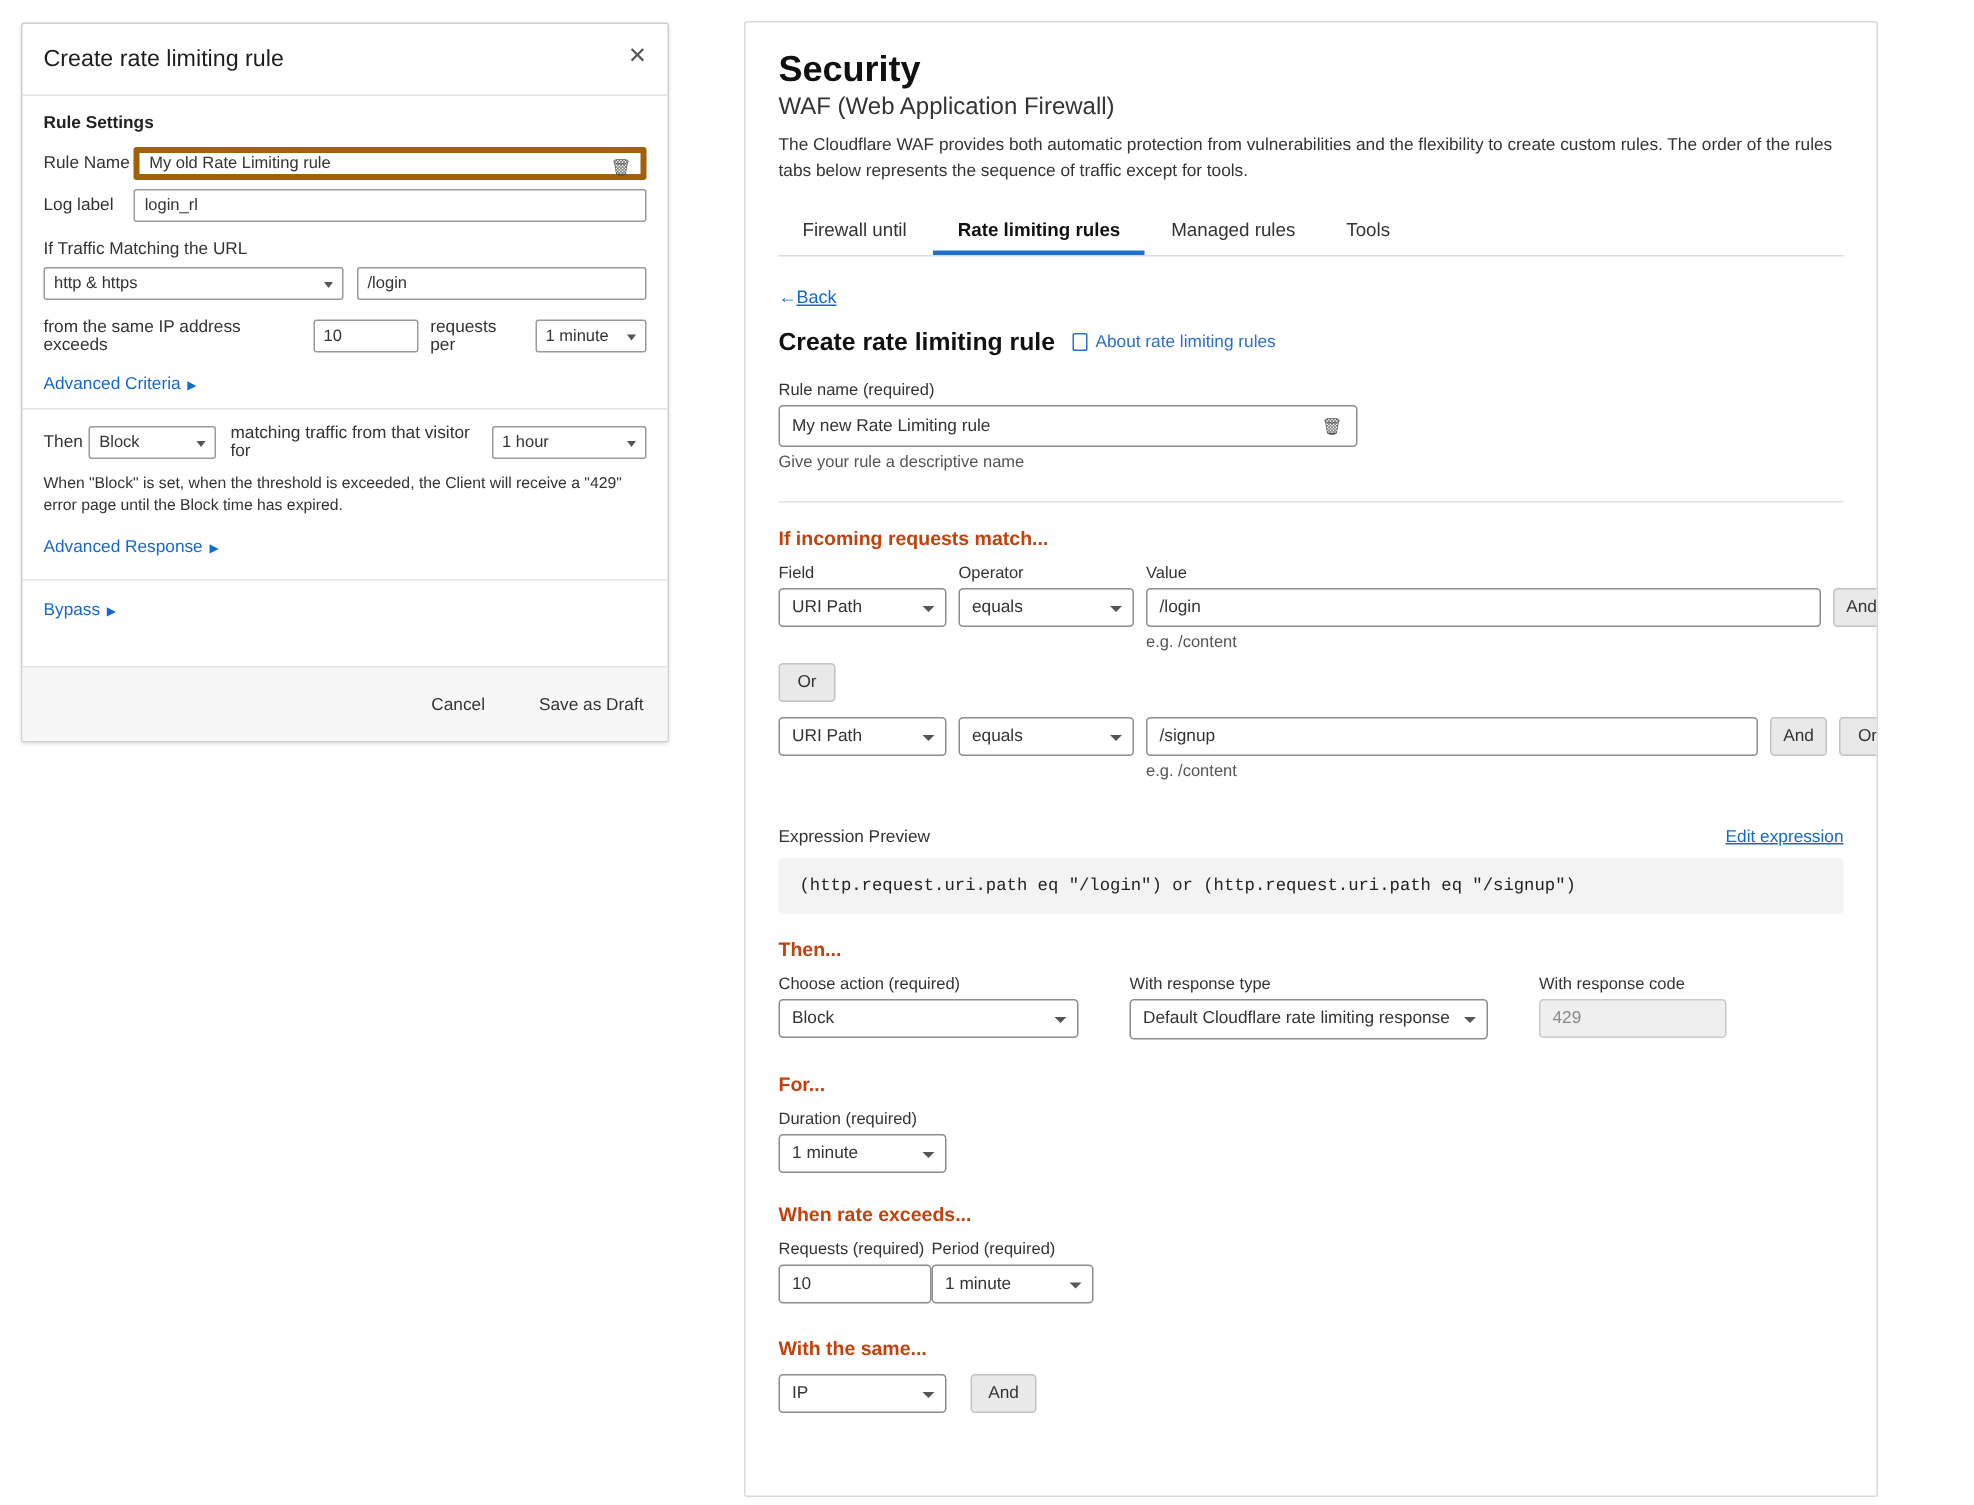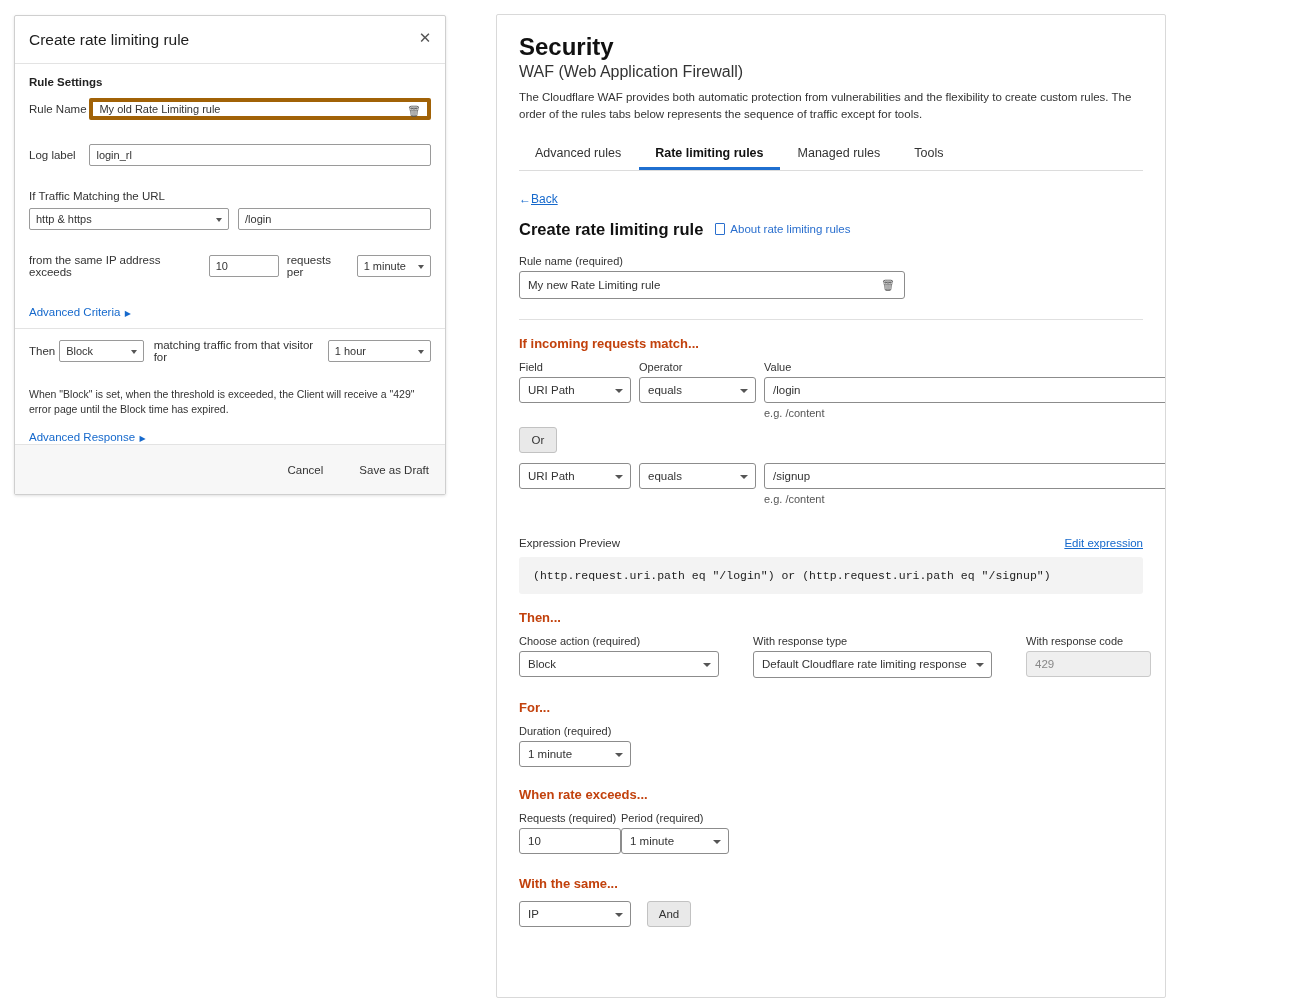--- a/index.html
+++ b/index.html
@@ -35,21 +35,21 @@
   }
   .modal-close {
     position: absolute; right: 10px; top: 12px;
     width: 20px; height: 20px;
     font-size: 15px; line-height: 20px; text-align: center;
     color: #555; cursor: pointer;
   }
   .modal-body { padding: 12px 14px 0 14px; }
   .sec-title { font-size: 11.5px; font-weight: bold; color: #222; margin: 0 0 10px 0; }
 
-  .row { display: flex; align-items: center; margin-bottom: 24px; }
+  .row { display: flex; align-items: center; margin-bottom: 6px; }
   .lbl { font-size: 11.5px; color: #333; }
   .inp {
     border: 1px solid #9a9a9a;
     border-radius: 2px;
     height: 22px;
     font-size: 11px;
     padding: 0 6px;
     background: #fff;
     color: #333;
     display: flex; align-items: center;
@@ -87,21 +87,21 @@
     background: #f7f7f7;
     display: flex; align-items: center; justify-content: flex-end;
     padding-right: 16px; gap: 36px;
   }
   .footer-btn { font-size: 11.5px; color: #333; cursor: pointer; }
 
   
   .panel {
     position: absolute;
     left: 496px; top: 14px;
-    width: 670px; height: 984px;
+    width: 756px; height: 984px;
     background: #ffffff;
     border: 1px solid #d9d9d9;
     border-radius: 2px;
     padding: 18px 22px 0 22px;
     overflow: hidden;
   }
   .h1 { font-size: 24px; font-weight: bold; color: #111; margin: 0 0 2px 0; }
   .h2 { font-size: 16px; color: #333; font-weight: normal; margin: 0 0 8px 0; }
   .intro { font-size: 11.5px; color: #333; line-height: 1.5; margin: 0 0 14px 0; max-width: 772px; }
 
@@ -266,21 +266,21 @@
       <div class="footer-btn">Save as Draft</div>
     </div>
   </div>
 
   <div class="panel">
     <div class="h1">Security</div>
     <div class="h2">WAF (Web Application Firewall)</div>
     <div class="intro">The Cloudflare WAF provides both automatic protection from vulnerabilities and the flexibility to create custom rules. The order of the rules tabs below represents the sequence of traffic except for tools.</div>
 
     <div class="tabs">
-      <div class="tab">Advanced rules</div>
+      <div class="tab">Firewall until</div>
       <div class="tab active">Rate limiting rules</div>
       <div class="tab">Managed rules</div>
       <div class="tab">Tools</div>
     </div>
 
     <div class="back-link">←<u>Back</u></div>
 
     <div class="title-row">
       <div class="title-big">Create rate limiting rule</div>
       <div class="about-link">
@@ -288,20 +288,21 @@
         <span>About rate limiting rules</span>
       </div>
     </div>
 
     
     <div class="field-label">Rule name (required)</div>
     <div class="rname-input">
       <span>My new Rate Limiting rule</span>
       <span class="trash-ico" style="top:7px; right:9px;">🗑</span>
     </div>
+    <div class="help-text">Give your rule a descriptive name</div>
 
     <div class="hr"></div>
 
     
     <div class="sec-head">If incoming requests match...</div>
 
     <div style="display:flex; gap:8px;">
       <div class="colhead" style="width:112px;">Field</div>
       <div class="colhead" style="width:117px;">Operator</div>
       <div class="colhead">Value</div>

